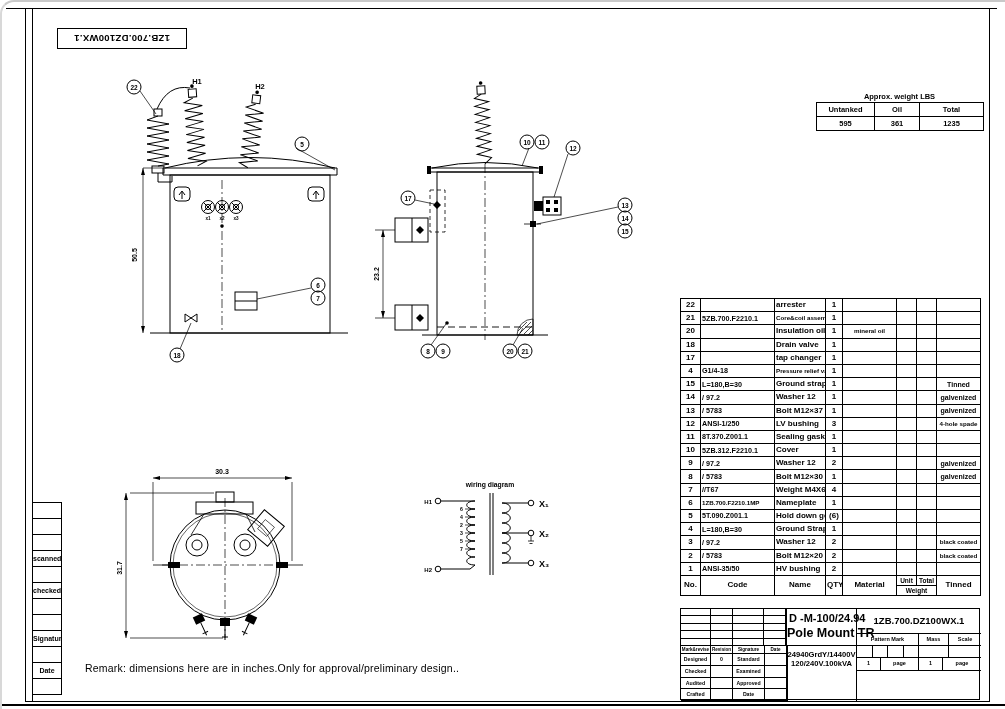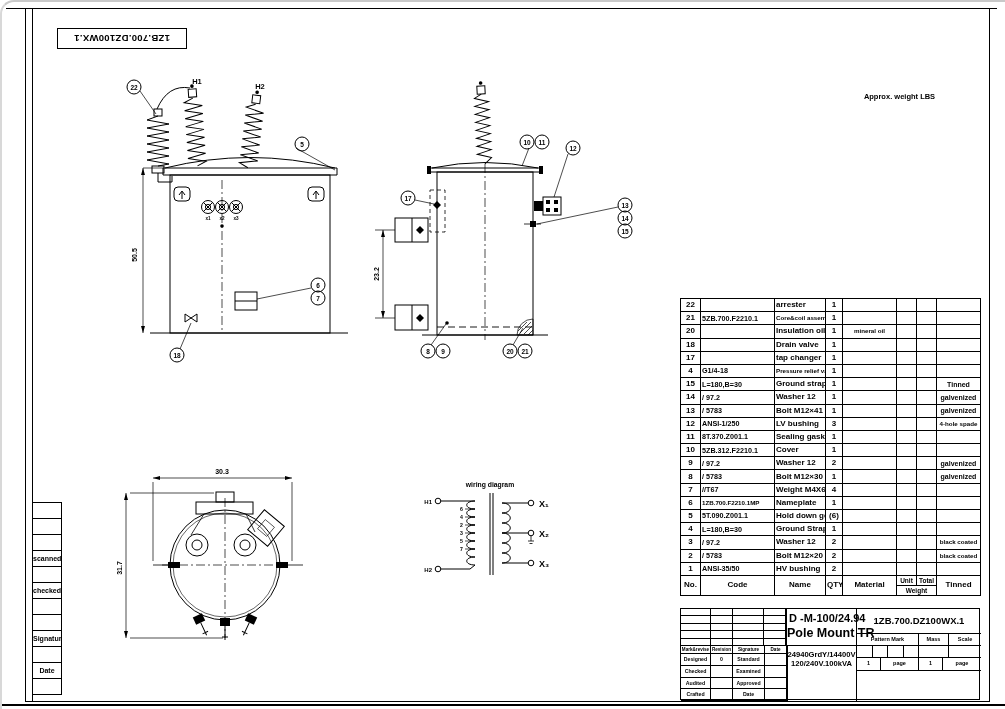--- a/index.html
+++ b/index.html
@@ -380,20 +380,39 @@
     <text style="font-size:5.2px;font-weight:700;text-anchor:end;" x="45" y="72">3</text>
     <text style="font-size:5.2px;font-weight:700;text-anchor:end;" x="45" y="80">5</text>
     <text style="font-size:5.2px;font-weight:700;text-anchor:end;" x="45" y="88">7</text>
     <text style="font-size:9px;font-weight:700;" x="121" y="43.5">X₁</text>
     <text style="font-size:9px;font-weight:700;" x="121" y="73.5">X₂</text>
     <text style="font-size:9px;font-weight:700;" x="121" y="103.5">X₃</text>
   </svg>
 
   <div id="weight-block">
     <div class="cap">Approx. weight LBS</div>
+    <table>
+      <colgroup>
+          <col style="width:58px">
+          <col style="width:45px">
+          <col style="width:64px">
+        </colgroup>
+      <tbody>
+          <tr>
+        <td>Untanked</td>
+        <td>Oil</td>
+        <td>Total</td>
+      </tr>
+      <tr>
+        <td>595</td>
+        <td>361</td>
+        <td>1235</td>
+      </tr>
+    </tbody>
+      </table>
   </div>
 
   <div id="parts-wrap">
     <table id="parts-table">
       <colgroup>
         <col style="width:20px">
           <col style="width:74px">
           <col style="width:51px">
           <col style="width:17px">
         <col style="width:54px">
@@ -478,21 +497,21 @@
             <td class="c-name">Washer 12</td>
             <td class="c-qty">1</td>
             <td class="c-material"></td>
             <td class="c-unit"></td>
             <td class="c-total"></td>
             <td class="c-remark">galvenized</td>
           </tr>
           <tr>
             <td class="c-no">13</td>
             <td class="c-code">/ 5783</td>
-            <td class="c-name">Bolt M12×41</td>
+            <td class="c-name">Bolt M12×37</td>
             <td class="c-qty">1</td>
             <td class="c-material"></td>
             <td class="c-unit"></td>
             <td class="c-total"></td>
             <td class="c-remark">galvenized</td>
           </tr>
           <tr>
             <td class="c-no">12</td>
             <td class="c-code">ANSI-1/250</td>
             <td class="c-name">LV bushing</td>
@@ -725,13 +744,14 @@
       </div>
       <div class="pg-row">
         <div style="width:24px">1</div>
         <div style="width:38px">page</div>
         <div style="width:24px">1</div>
         <div style="width:38px">page</div>
       </div>
     </div>
   </div>
 
+  <div id="remark-text">Remark: dimensions here are in inches.Only for approval/preliminary design..</div>
 </div>
 
 </body></html>

